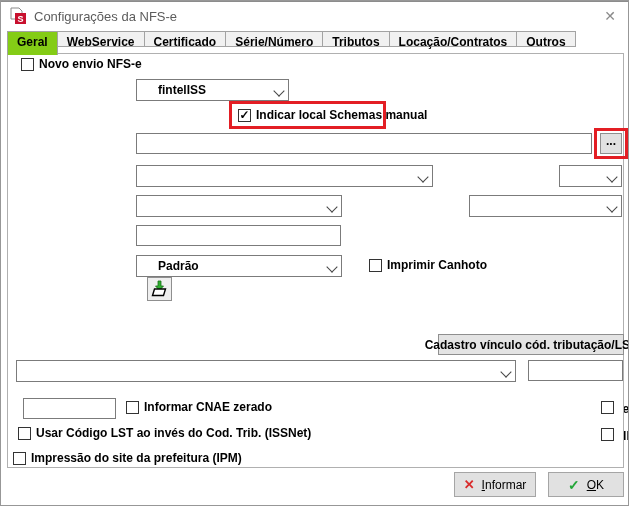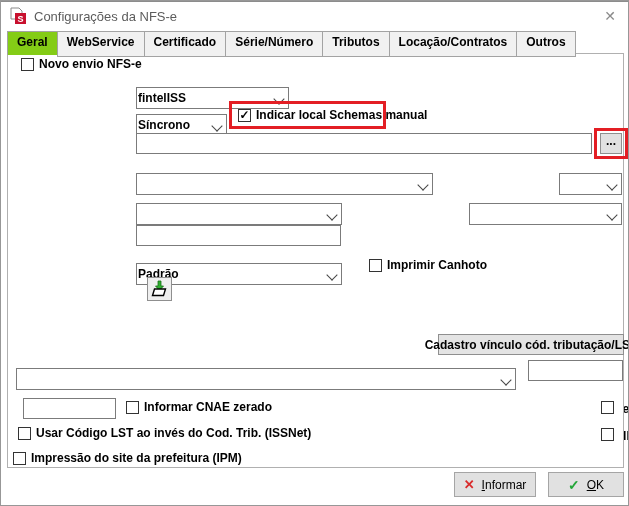--- a/index.html
+++ b/index.html
@@ -11,29 +11,29 @@
   .dialog {
     position:relative; width:629px; height:506px;
     background:#fff; border:1px solid #979797; overflow:hidden;
   }
   
   .titlebar { position:absolute; top:0; left:0; right:0; height:29px; background:#fff; display:flex; align-items:center; padding-left:8px; border-top:1px solid #8c8c8c; }
   .title { color:#5c5c5c; font-size:13px; margin-left:7px; }
   .close-btn { position:absolute; right:6px; top:3px; width:24px; height:22px; display:flex; align-items:center; justify-content:center; color:#8a8a8a; font-size:14px; }
   
   .tabstrip { position:absolute; top:30px; left:6px; display:flex; z-index:3; }
-  .tab { border:1px solid #a3a3a3; background:#f1f1f1; padding:3px 9px 0; font-weight:bold; font-size:12px; height:26px; margin-right:-1px; white-space:nowrap; }
+  .tab { border:1px solid #a3a3a3; background:#f1f1f1; padding:3px 9px 0; font-weight:bold; font-size:12px; height:16px; margin-right:-1px; white-space:nowrap; }
   .tab.active { background:#84cc16; height:24px; border-bottom:none; z-index:4; position:relative; }
   .pane { position:absolute; top:52px; left:6px; width:617px; height:415px; border:1px solid #b0b0b0; background:#fff; z-index:1; }
   
   .lbl { position:absolute; text-align:right; white-space:nowrap; }
   .lbl-l { position:absolute; white-space:nowrap; }
   .bold { font-weight:bold; }
   .tinput { position:absolute; border:1px solid #7b7b7b; background:#fff; font:inherit; padding:1px 4px; height:21px; z-index:2; }
-  .combo { position:absolute; border:1px solid #7b7b7b; background:#fff; height:22px; display:flex; align-items:center; padding-left:1px; z-index:2;margin-top:8px; }
+  .combo { position:absolute; border:1px solid #7b7b7b; background:#fff; height:22px; display:flex; align-items:center; padding-left:21px; z-index:2; }
   .combo .val { font-weight:bold; }
   .chev { position:absolute; right:5px; top:6px; width:9px; height:9px; }
   .chev::before { content:""; position:absolute; left:1px; top:1px; width:7px; height:7px;
     border-left:1px solid #464646; border-bottom:1px solid #464646; transform:rotate(-45deg); }
   .cb { position:absolute; display:flex; align-items:flex-end; gap:5px; z-index:2; }
   .cbbox { width:13px; height:13px; border:1px solid #333; background:#fff; display:flex; align-items:center; justify-content:center; font-size:12px; line-height:11px; flex:none; font-weight:bold; }
   .cbbox-abs { position:absolute; z-index:2; }
   .cblabel { font-weight:bold; line-height:13px; }
   .redbox { position:absolute; border:3px solid #e31e24; z-index:6; pointer-events:none; background:transparent; }
   .mini-btn { position:absolute; background:#e1e1e1; border:1px solid #8f8f8f; font-weight:bold; display:flex; align-items:center; justify-content:center; padding-bottom:6px; z-index:2; }
@@ -79,24 +79,20 @@
     <span class="cblabel">Novo envio NFS-e</span>
   </div>
 
   <div class="lbl" style="left:8px; top:83px; width:122px;">Schemas do Provedor:</div>
   <div class="combo" style="left:135px; top:78px; width:153px;">
     <span class="val">fintelISS</span>
     <span class="chev"></span>
   </div>
 
   <div class="lbl" style="left:8px; top:110px; width:122px;">Método:</div>
-  <div class="combo" style="left:135px; top:105px; width:91px;">
-    <span class="val">Síncrono</span>
-    <span class="chev"></span>
-  </div>
   <div class="redbox" style="left:228px; top:100px; width:157px; height:28px;"></div>
   <div class="cb" style="left:237px; top:108px;">
     <span class="cbbox">✓</span>
     <span class="cblabel">Indicar local Schemas manual</span>
   </div>
 
   <div class="lbl" style="left:8px; top:137px; width:122px;">Local Schemas:</div>
   <input class="tinput" style="left: 135px; top: 132px; width: 456px;" value="">
   <div class="redbox" style="left:593px; top:127px; width:34px; height:31px;"></div>
   <div class="mini-btn" style="left:599px; top:132px; width:22px; height:21px;">...</div>

